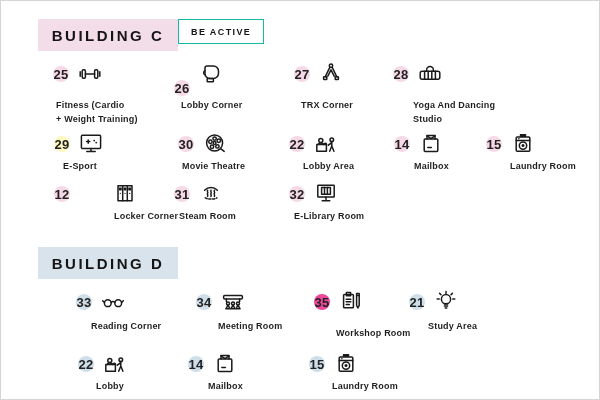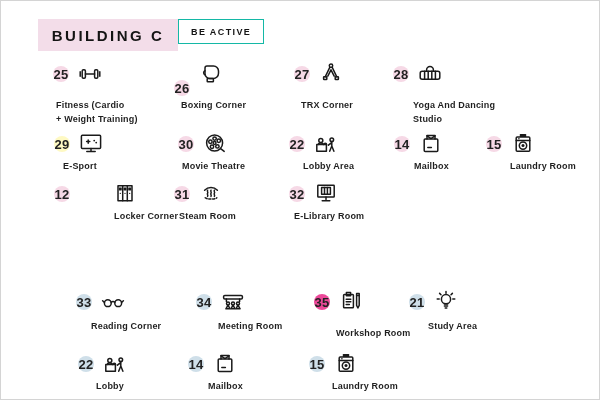--- a/index.html
+++ b/index.html
@@ -83,21 +83,21 @@
       </div>
       <div class="item" style="left: 173px; top: 65px;">
         <span class="num" style="background: rgb(246, 217, 230); margin-top: 14px;">26</span>
         <span class="icon" style="left: 24px;">
           <svg width="26" height="26" viewBox="0 0 26 26" fill="none" stroke="#1a1a1a" stroke-width="1.5" stroke-linecap="round" stroke-linejoin="round">
             <path d="M9 5h6.5a5 5 0 0 1 5 5v2.2a5.3 5.3 0 0 1-5.3 5.3h-3.4a4.8 4.8 0 0 1-4.8-4.8V7a2 2 0 0 1 2-2z"></path>
             <path d="M7 9.8c-1.8.4-1.8 3.6 0 4"></path>
             <rect x="9.2" y="17.5" width="6.2" height="3.3" rx="0.6"></rect>
           </svg>
         </span>
-        <div class="label" style="left: 7px; top: 32px;">Boxing Corner</div>
+        <div class="label" style="left: 7px; top: 32px;">Lobby Corner</div>
       </div>
       <div class="item" style="left: 293px; top: 65px;">
         <span class="num" style="background: rgb(246, 217, 230);">27</span>
         <span class="icon" style="left: 24px;">
           <svg width="26" height="26" viewBox="0 0 26 26" fill="none" stroke="#1a1a1a" stroke-width="1.5" stroke-linecap="round" stroke-linejoin="round">
             <circle cx="13" cy="4.8" r="1.7"></circle>
             <path d="M11.9 6.2L7.2 15.8M14.1 6.2l4.7 9.6"></path>
             <path d="M13 8.8l-3.2 6.4M13 8.8l3.2 6.4"></path>
             <rect x="5.6" y="15.8" width="3.2" height="2.6" rx="0.5"></rect>
             <rect x="17.2" y="15.8" width="3.2" height="2.6" rx="0.5"></rect>
@@ -221,20 +221,21 @@
             <path d="M13 16v2.6M9.2 19.8h7.6"></path>
             <rect x="8.6" y="6.6" width="8.8" height="6.6"></rect>
             <path d="M11.5 6.6v6.6M14.4 6.6v6.6"></path>
           </svg>
         </span>
         <div class="label" style="left: 5px; top: 23px;">E-Library Room</div>
       </div>
     </div>
 
   <div class="band band-d">
+    <span class="band-title" id="title-1" style="background: rgb(217, 227, 235);">BUILDING D</span>
   </div>
   <div id="items-1">
       <div class="item" style="left: 75px; top: 293px;">
         <span class="num" style="background: rgb(207, 223, 233);">33</span>
         <span class="icon" style="left: 24px;">
           <svg width="26" height="26" viewBox="0 0 26 26" fill="none" stroke="#1a1a1a" stroke-width="1.5" stroke-linecap="round" stroke-linejoin="round">
             <circle cx="7.8" cy="14.2" r="3.4"></circle>
             <circle cx="18.2" cy="14.2" r="3.4"></circle>
             <path d="M11.2 13.4c.9-1.3 2.7-1.3 3.6 0"></path>
             <path d="M4.4 13.4L2.6 11.8M21.6 13.4l1.8-1.6"></path>

